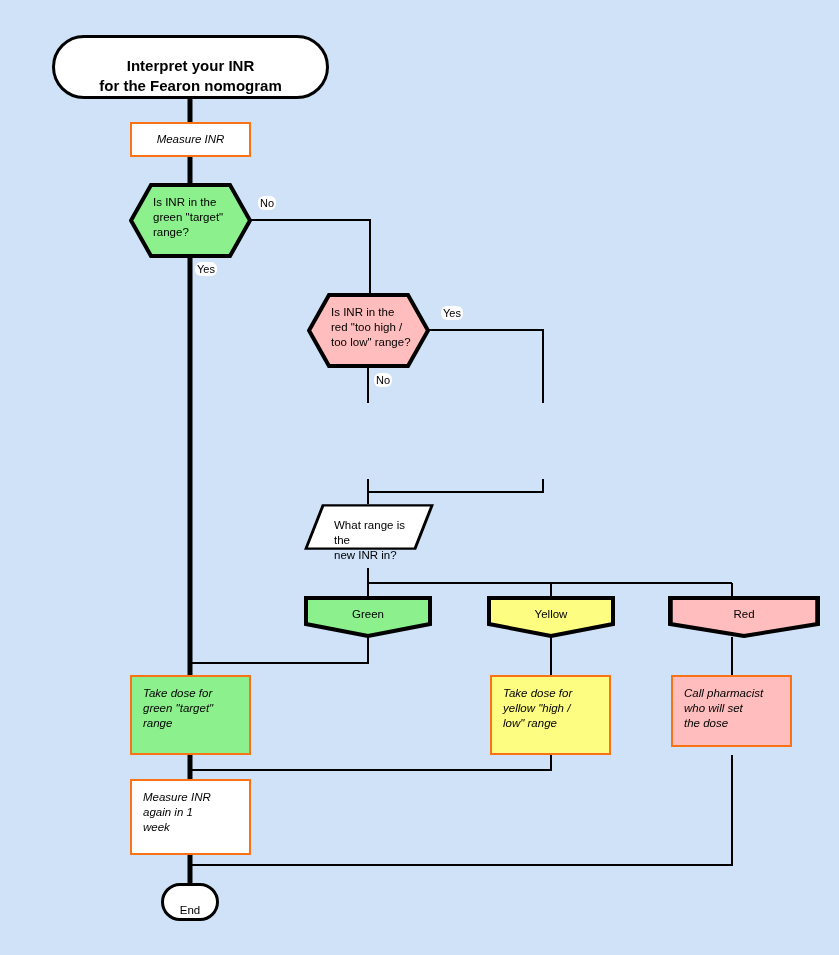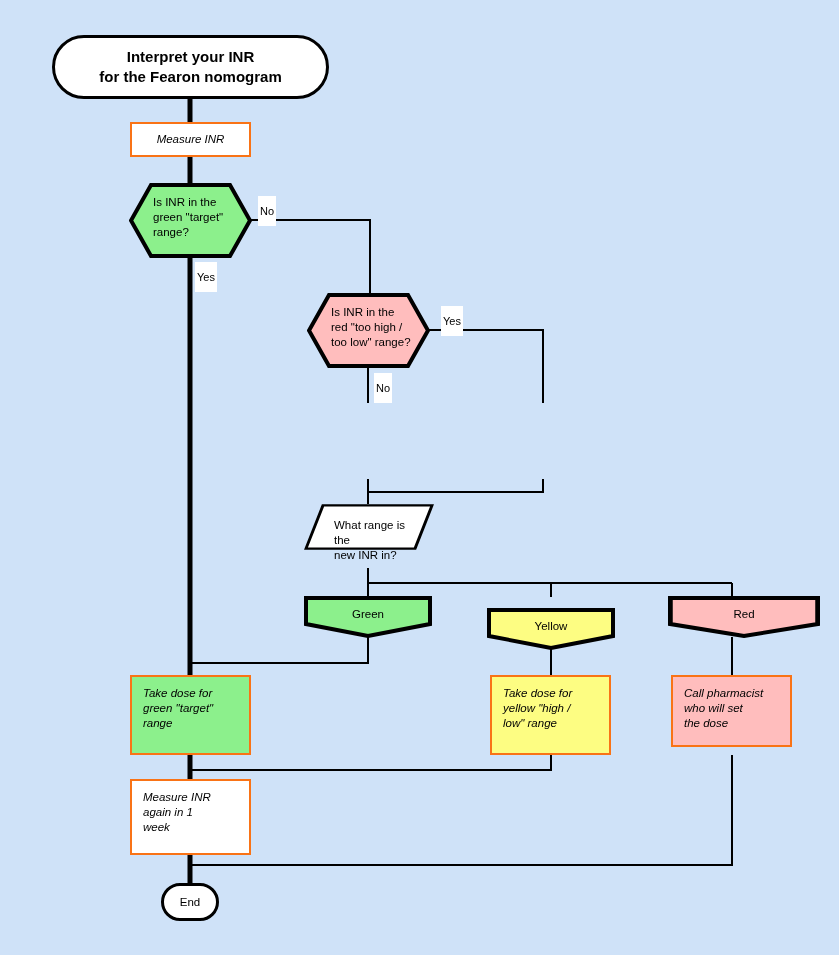--- a/index.html
+++ b/index.html
@@ -36,21 +36,21 @@
   }
   .node .txt {
     white-space: pre-line;
   }
 
   
   .n-terminator {
     border: 3px solid #000;
     border-radius: 999px;
     background: #ffffff;
-    align-items: center;
+    align-items: flex-end;
     justify-content: center;
     text-align: center;
   }
   .n-terminator.start .txt {
     font-size: 15px;
     font-weight: bold;
     line-height: 20px;
   }
 
   
@@ -113,23 +113,24 @@
     text-align: center;
     padding-top: 11px;
   }
 
   
   .edge-label {
     position: absolute;
     background: #ffffff;
     font-size: 11px;
     line-height: 14px;
-    padding: 8px 2px;
+    padding: 0px 2px;
     color: #000;
     white-space: nowrap;
+    border-radius: 6px;
   }
 </style>
 </head>
 <body>
 
 <div id="canvas">
 
   <svg id="edges" viewBox="0 0 839 955" width="839" height="955" xmlns="http://www.w3.org/2000/svg">
     <g fill="none" stroke="#000000" stroke-linecap="butt">
 
@@ -208,21 +209,21 @@
 new INR in?</span>
   </div>
 
   <div class="node n-extract" style="left:304px; top:596px; width:128px; height:42px;">
     <svg class="extfill" viewBox="0 0 128 42" preserveAspectRatio="none">
       <polygon points="2,2 126,2 126,28 64,40 2,28" fill="#8cf08c" stroke="#000" stroke-width="4" stroke-linejoin="miter"></polygon>
     </svg>
     <span class="txt">Green</span>
   </div>
 
-  <div class="node n-extract" style="left:487px; top:596px; width:128px; height:42px;margin-top:12px;">
+  <div class="node n-extract" style="left:487px; top:596px; width:128px; height:42px;">
     <svg class="extfill" viewBox="0 0 128 42" preserveAspectRatio="none">
       <polygon points="2,2 126,2 126,28 64,40 2,28" fill="#fdfd82" stroke="#000" stroke-width="4" stroke-linejoin="miter"></polygon>
     </svg>
     <span class="txt">Yellow</span>
   </div>
 
   <div class="node n-extract" style="left:668px; top:596px; width:152px; height:42px;">
     <svg class="extfill" viewBox="0 0 128 42" preserveAspectRatio="none">
       <polygon points="2,2 126,2 126,28 64,40 2,28" fill="#ffbdbd" stroke="#000" stroke-width="4" stroke-linejoin="miter"></polygon>
     </svg>

